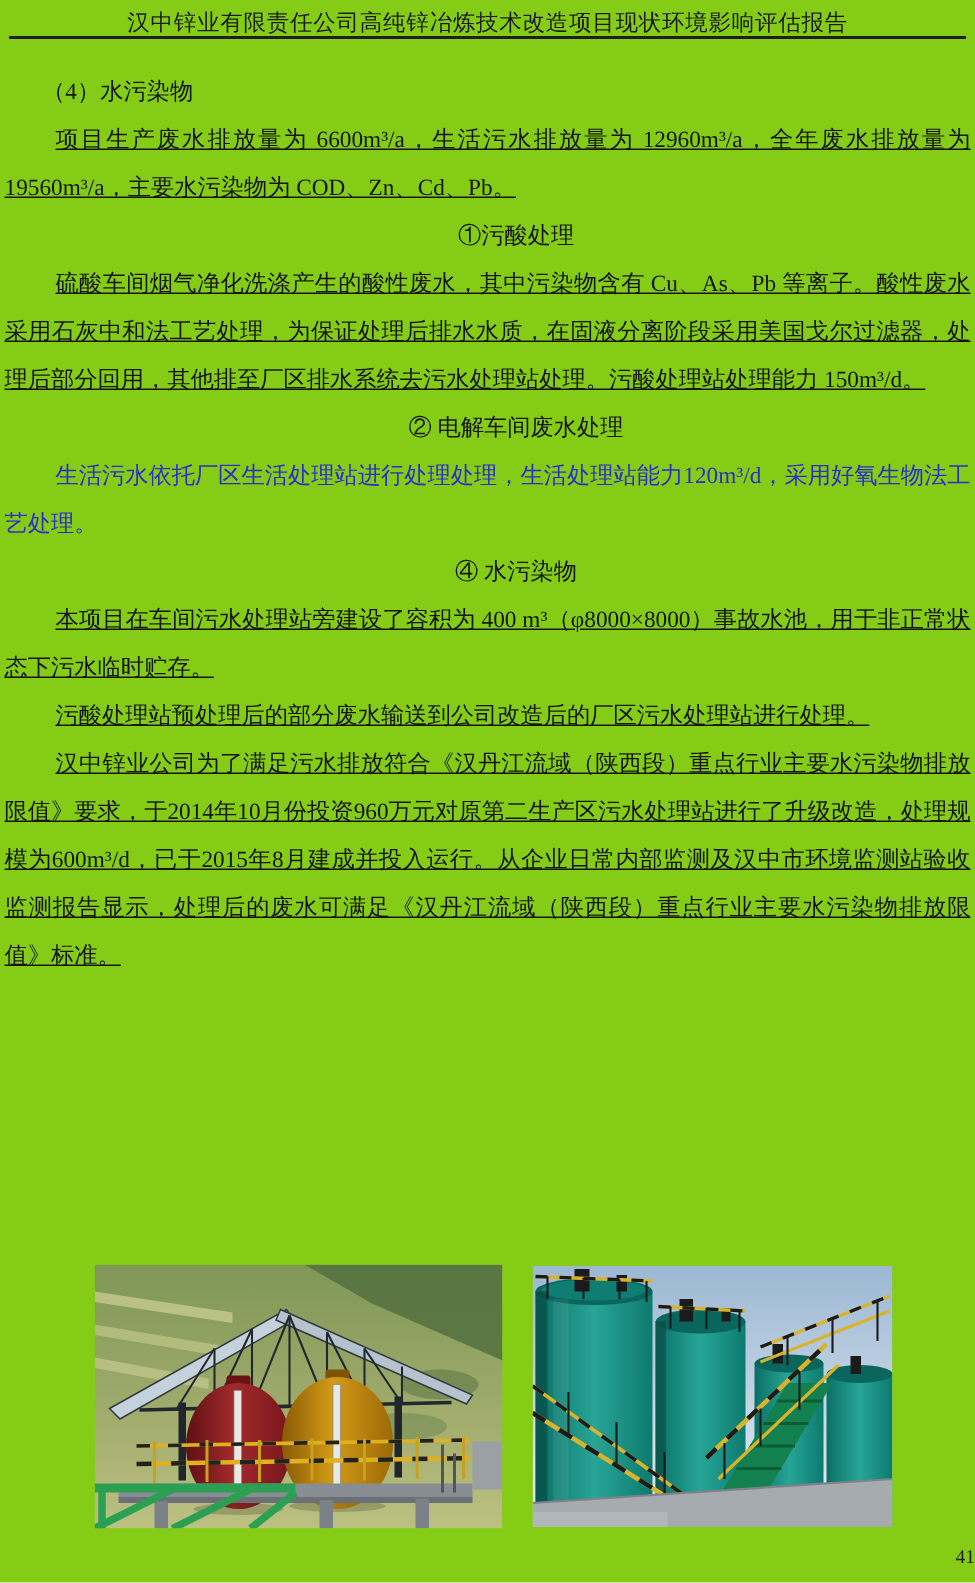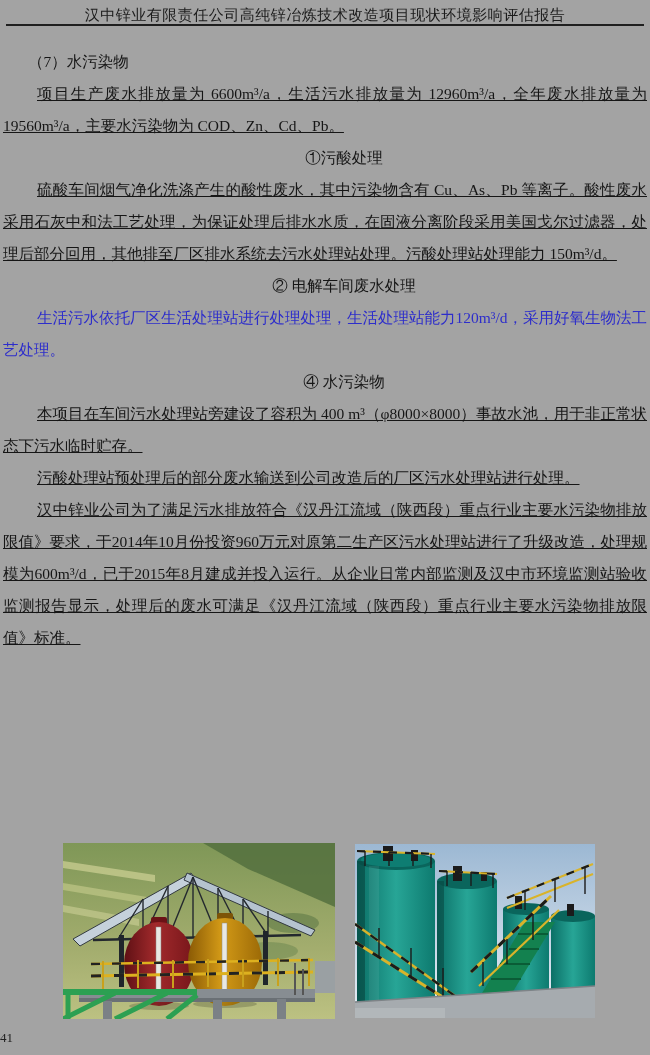--- a/index.html
+++ b/index.html
@@ -1,21 +1,21 @@
 <!DOCTYPE html>
 <html><head>
 <meta charset="utf-8">
 <style>
   html,body{margin:0;padding:0;background:#ffffff;}
   body{
     width:650px;height:1055px;
     font-family:"Liberation Serif","DejaVu Serif",serif;
     color:#161616;
   }
-  .page{position:relative;width:650px;height:1055px;background:#a3a3a3;overflow:hidden;}
+  .page{position:relative;width:650px;height:1055px;background:#84cc16;overflow:hidden;}
 
   .doc-header{position:absolute;top:0;left:0;width:650px;}
   .doc-header .title{
     margin-top:6px;text-align:center;font-size:15px;letter-spacing:.5px;
     color:#1b1b1b;
   }
   .header-rule{
     position:absolute;left:6px;right:6px;top:24px;height:0;
     border:0;border-top:2px solid #1f1f1f;margin:0;
   }
@@ -32,35 +32,35 @@
   p.blue{color:#2d2dcb;text-indent:34px;}
 
   .photos{position:absolute;top:843px;left:0;width:650px;height:180px;}
   .photo{position:absolute;top:0;overflow:hidden;}
   .photo-left{left:63px;width:272px;height:176px;}
   .photo-right{left:355px;top:1px;width:240px;height:174px;}
   .photo svg{display:block;width:100%;height:100%;}
 
   .page-number{
     position:absolute;left:0;bottom:9px;width:100%;
-    text-align:left;font-size:13px;color:#222;
+    text-align:right;font-size:13px;color:#222;
   }
 </style>
 </head>
 <body>
 
 <div class="page">
 
   <div class="doc-header">
     <div class="title">汉中锌业有限责任公司高纯锌冶炼技术改造项目现状环境影响评估报告</div>
     <hr class="header-rule">
   </div>
 
   <div class="doc-body">
-    <p class="h-paren">（7）水污染物</p>
+    <p class="h-paren">（4）水污染物</p>
     <p class="body-ind">项目生产废水排放量为 6600m³/a，生活污水排放量为 12960m³/a，全年废水排放量为 19560m³/a，主要水污染物为 COD、Zn、Cd、Pb。</p>
     <p class="h-num">①污酸处理</p>
     <p class="body-ind">硫酸车间烟气净化洗涤产生的酸性废水，其中污染物含有 Cu、As、Pb 等离子。酸性废水采用石灰中和法工艺处理，为保证处理后排水水质，在固液分离阶段采用美国戈尔过滤器，处理后部分回用，其他排至厂区排水系统去污水处理站处理。污酸处理站处理能力 150m³/d。</p>
     <p class="h-num">② 电解车间废水处理</p>
     <p class="blue">生活污水依托厂区生活处理站进行处理处理，生活处理站能力120m³/d，采用好氧生物法工艺处理。</p>
     <p class="h-num">④ 水污染物</p>
     <p class="body-ind">本项目在车间污水处理站旁建设了容积为 400 m³（φ8000×8000）事故水池，用于非正常状态下污水临时贮存。</p>
     <p class="body-ind">污酸处理站预处理后的部分废水输送到公司改造后的厂区污水处理站进行处理。</p>
     <p class="body-ind">汉中锌业公司为了满足污水排放符合《汉丹江流域（陕西段）重点行业主要水污染物排放限值》要求，于2014年10月份投资960万元对原第二生产区污水处理站进行了升级改造，处理规模为600m³/d，已于2015年8月建成并投入运行。从企业日常内部监测及汉中市环境监测站验收监测报告显示，处理后的废水可满足《汉丹江流域（陕西段）重点行业主要水污染物排放限值》标准。</p>
   </div>

